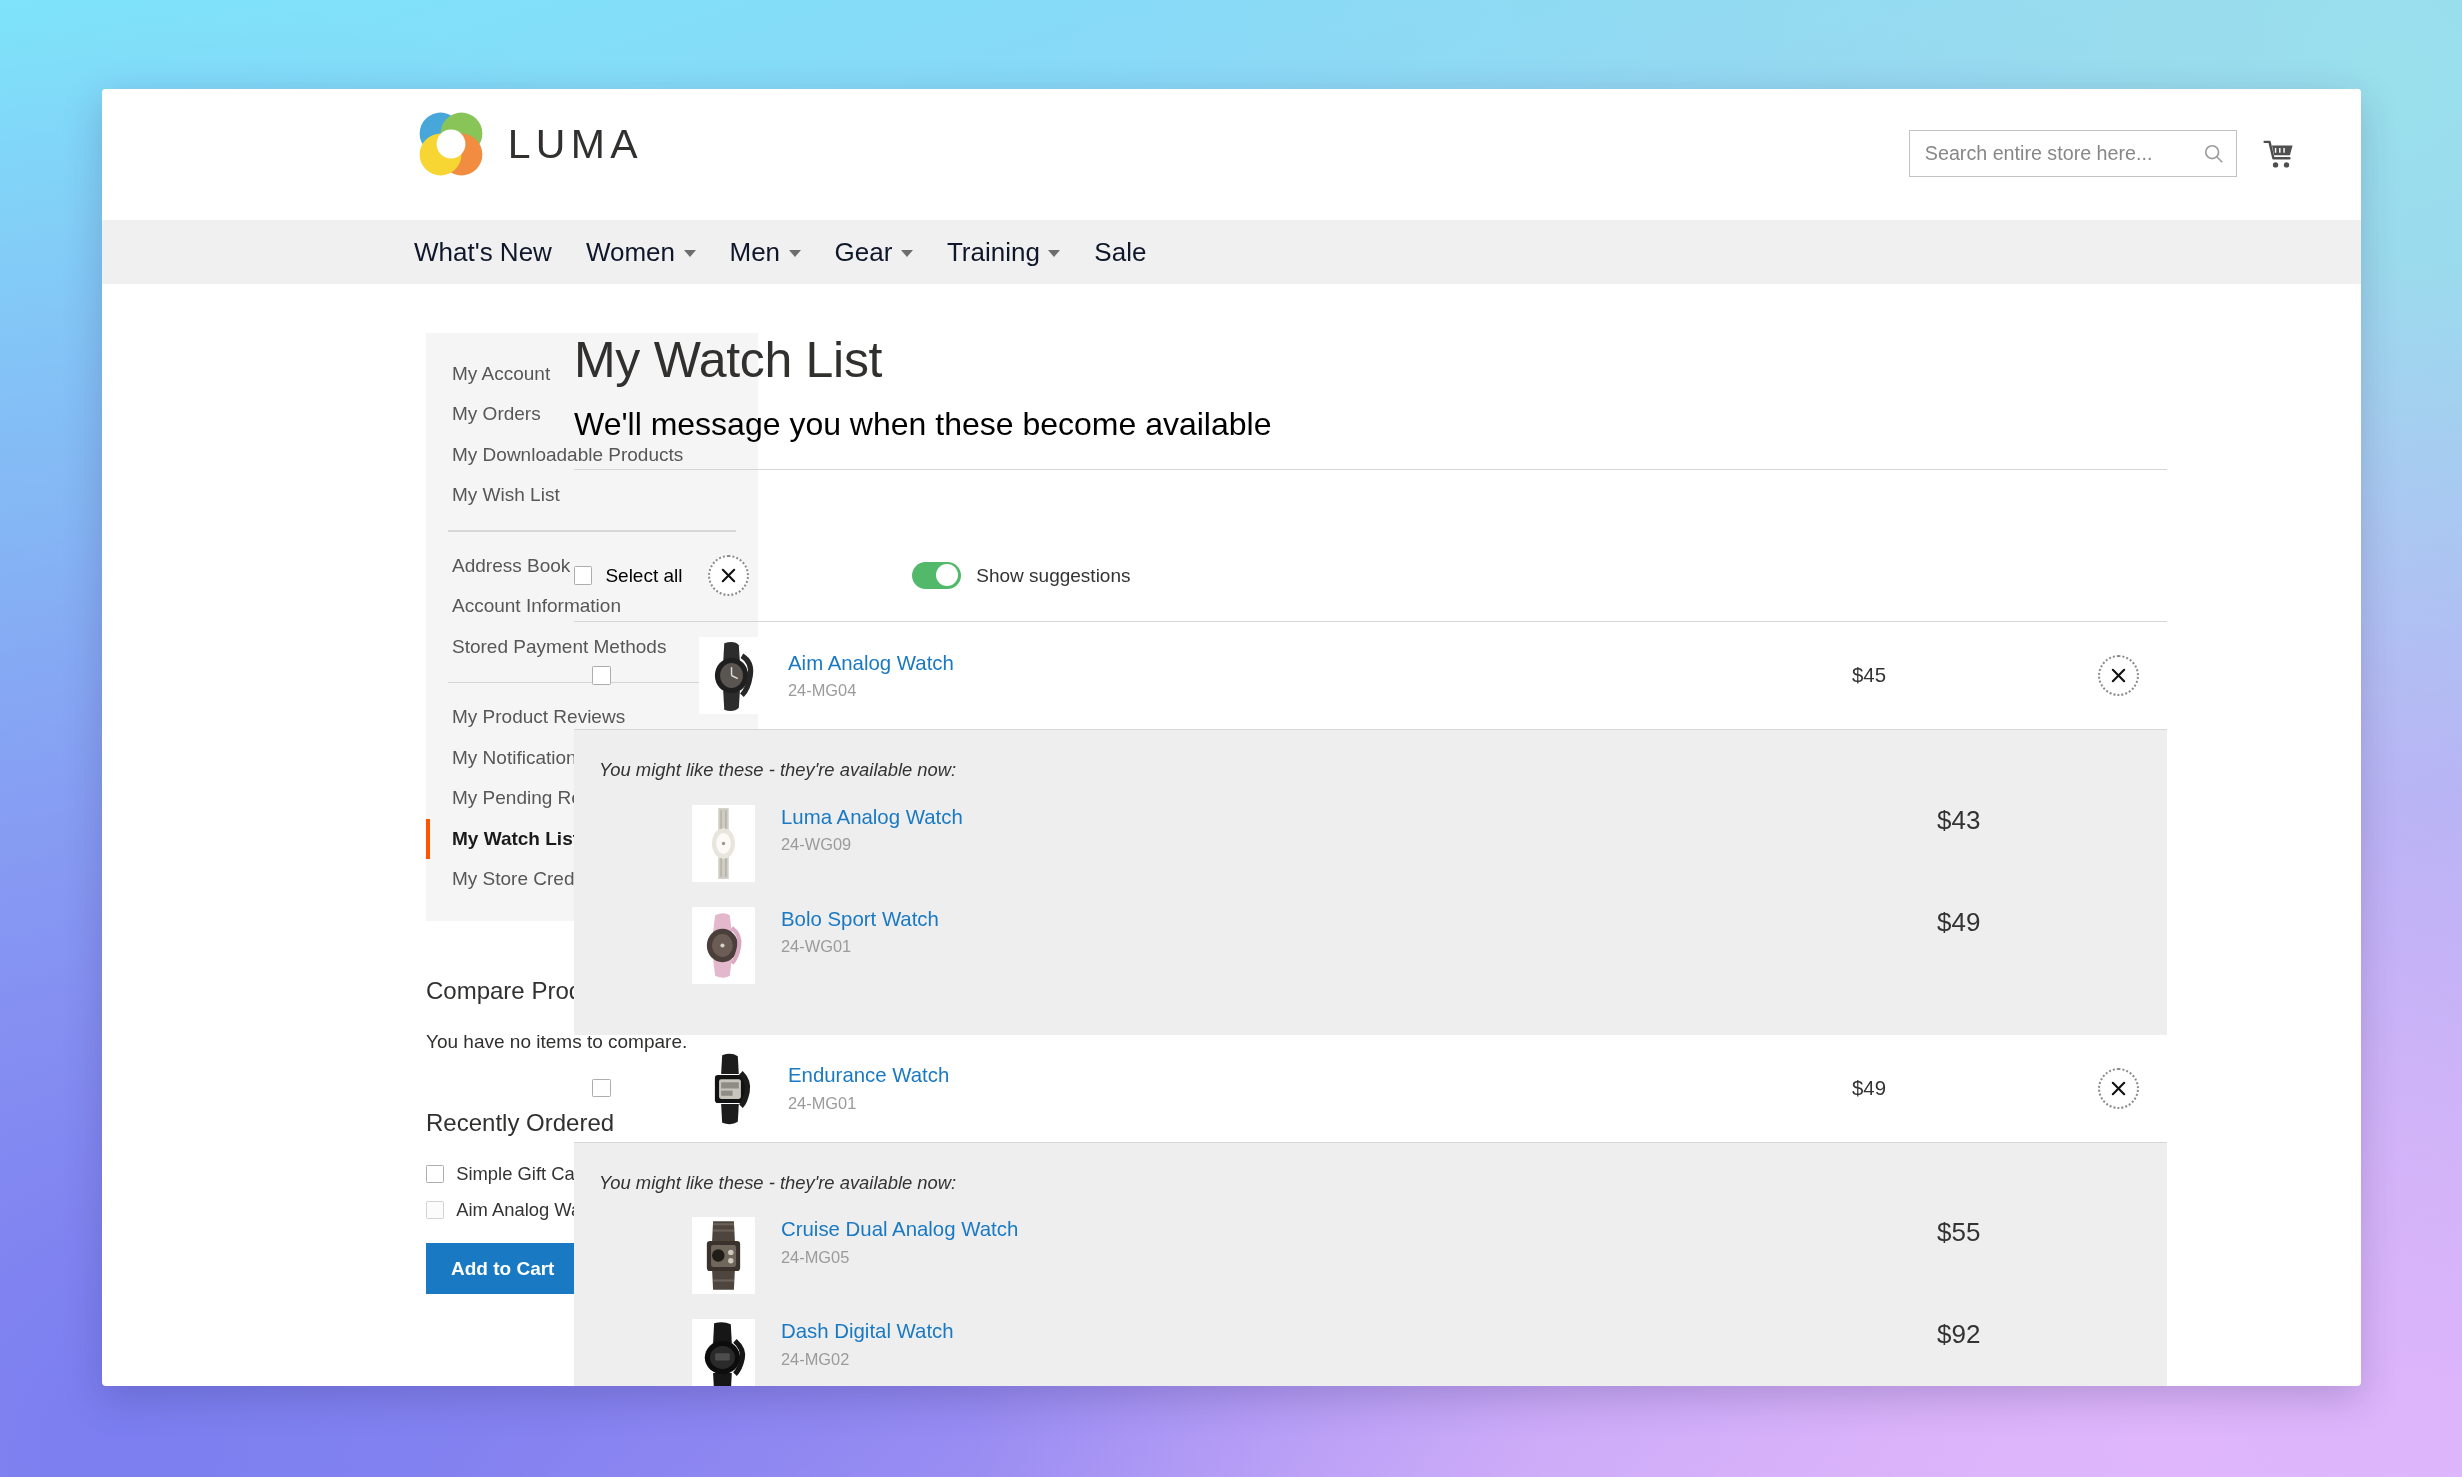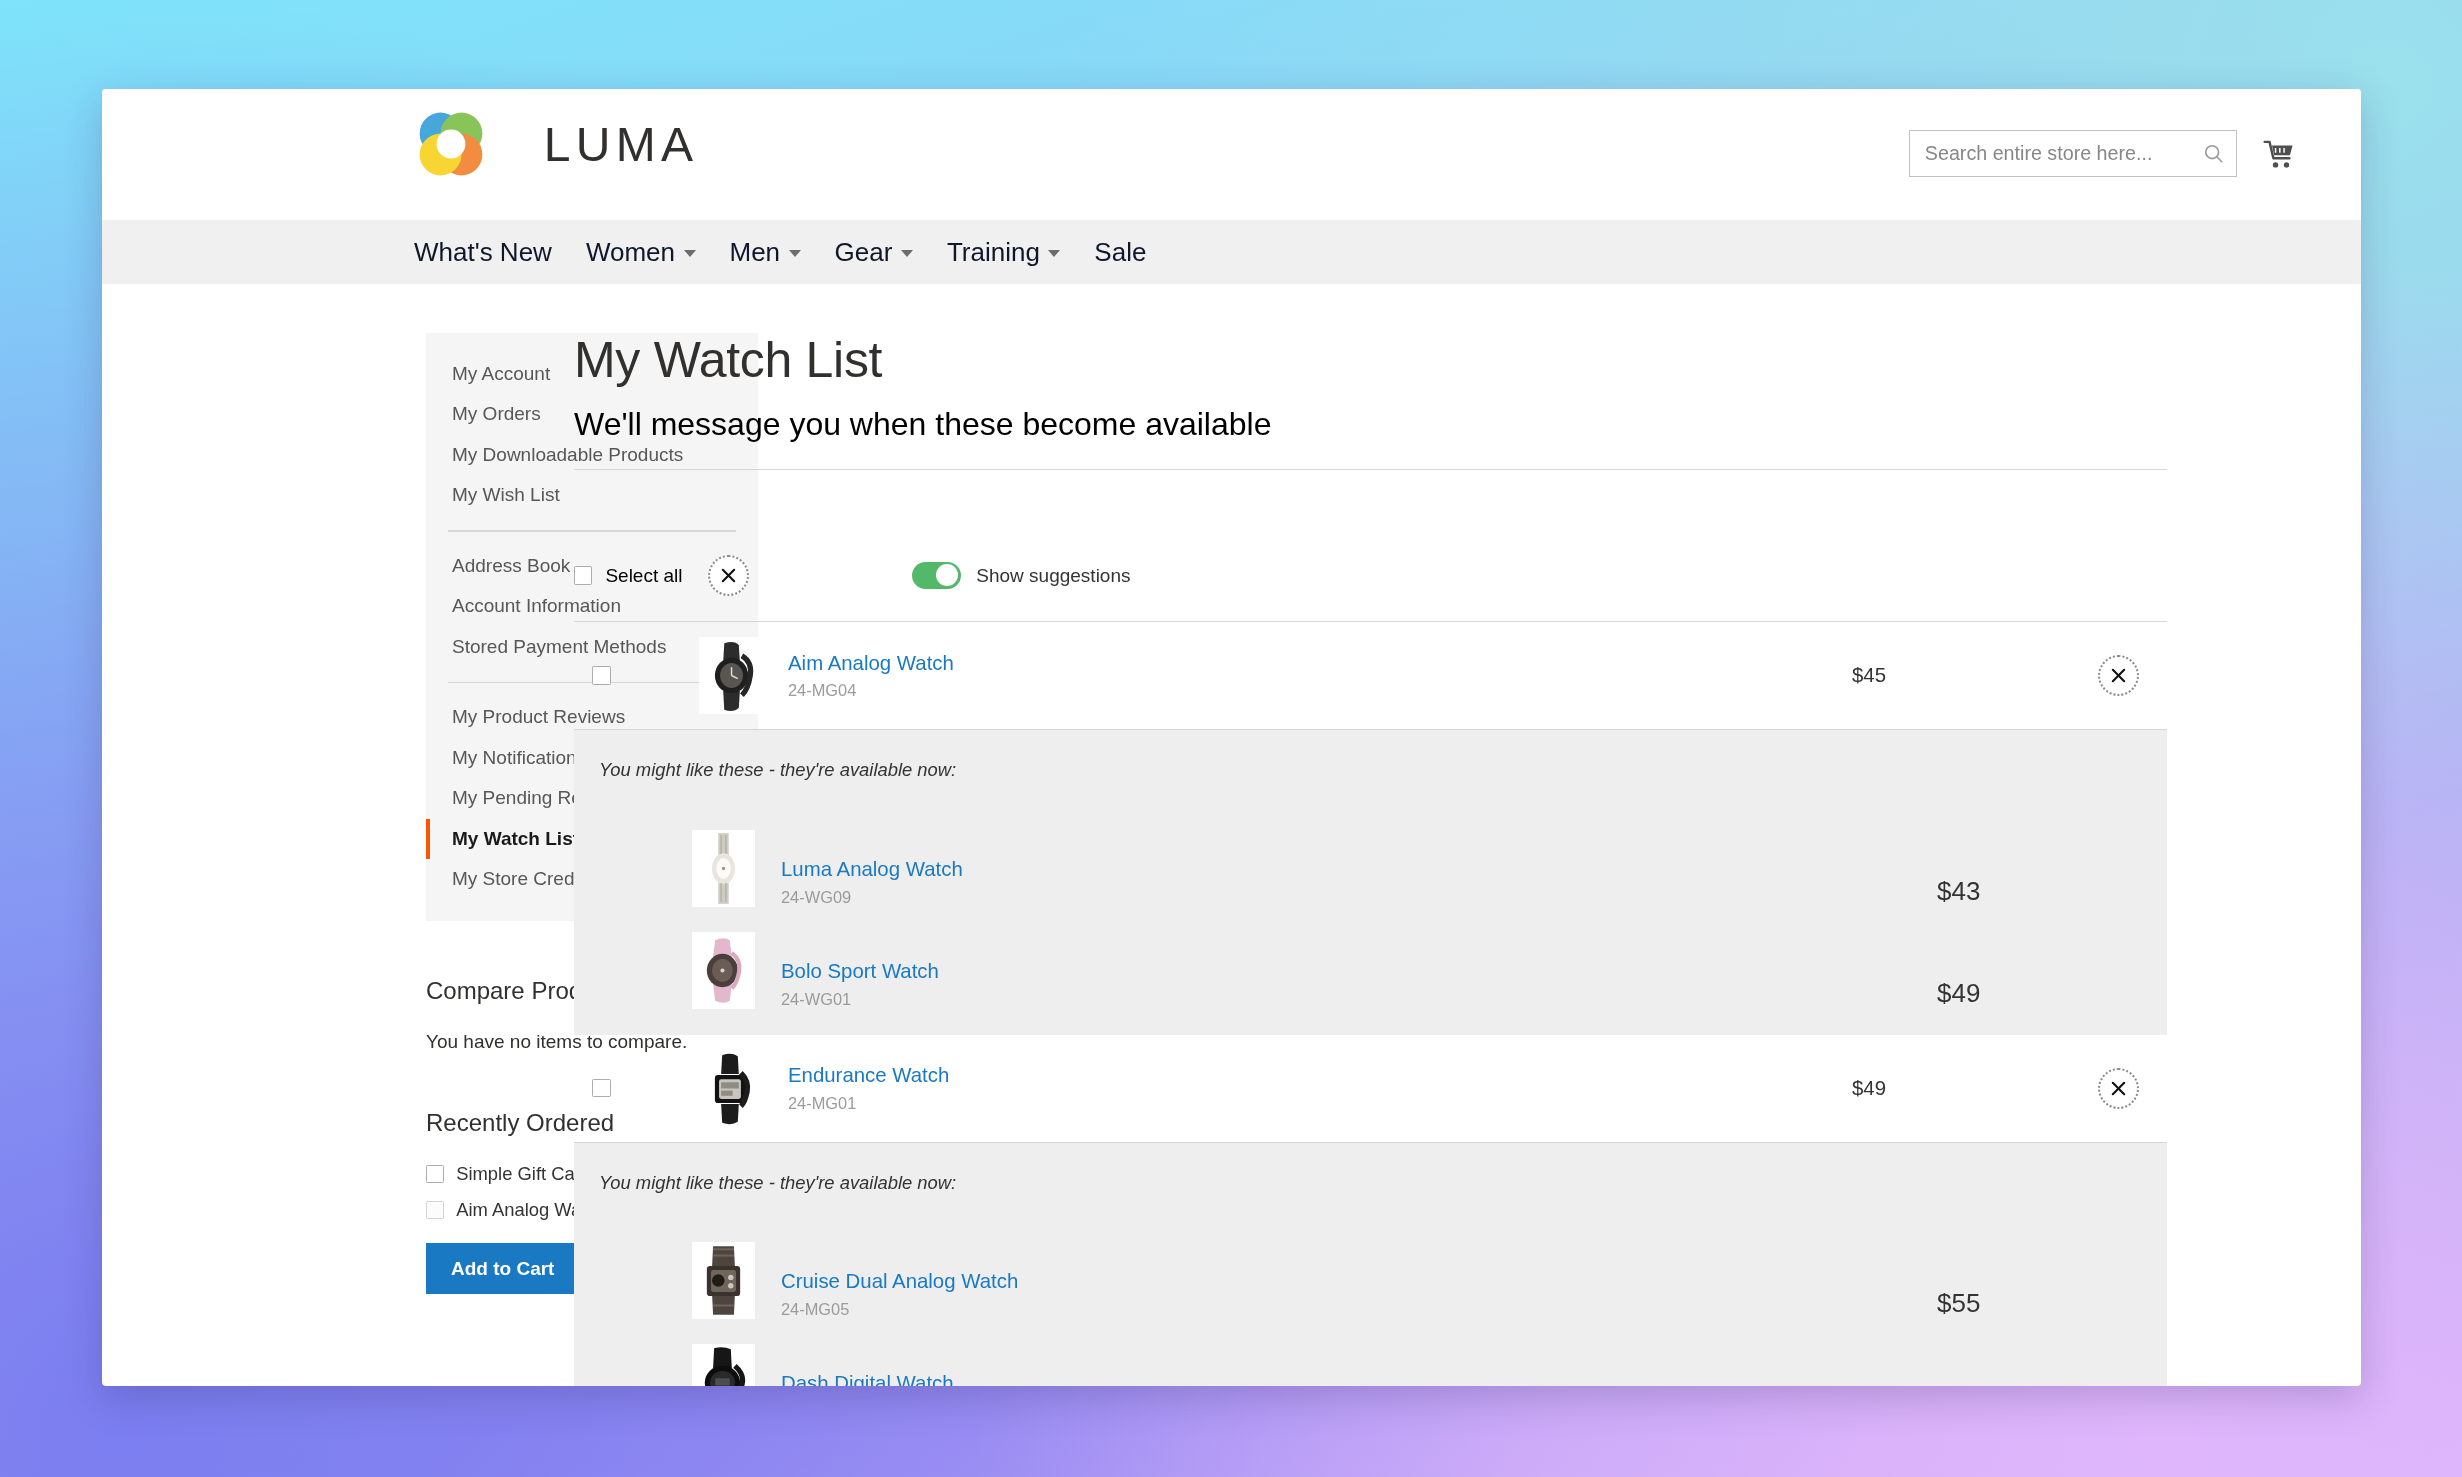--- a/index.html
+++ b/index.html
@@ -41,25 +41,24 @@
   .logo-block {
     position: absolute;
     left: 312px;
     top: 21px;
     display: flex;
     align-items: center;
     gap: 19.7px;
   }
   .logo-mark { width: 74px; height: 68px; display: block; }
   .logo-word {
-    font-size: 48px;
+    font-size: 41px;
     letter-spacing: 5.3px;
     color: #31302f;
     font-weight: 400;
-    margin-left: 36px;
   }
 
   .header-right {
     position: absolute;
     right: 66px;
     top: 41px;
     display: flex;
     align-items: center;
     gap: 23.6px;
   }
@@ -290,21 +289,21 @@
   }
   .suggest-head {
     font-size: 18.4px;
     font-style: italic;
     color: #333;
     padding-left: 25px;
     margin-bottom: 23.6px;
   }
   .sg-row {
     display: flex;
-    align-items: flex-end;
+    align-items: flex-start;
     height: 102px;
   }
   .sg-thumb {
     width: 63px; height: 77px;
     margin-left: 118px;
     flex: 0 0 auto;
     background: #fff;
     display: flex; align-items: center; justify-content: center;
     overflow: hidden;
   }

